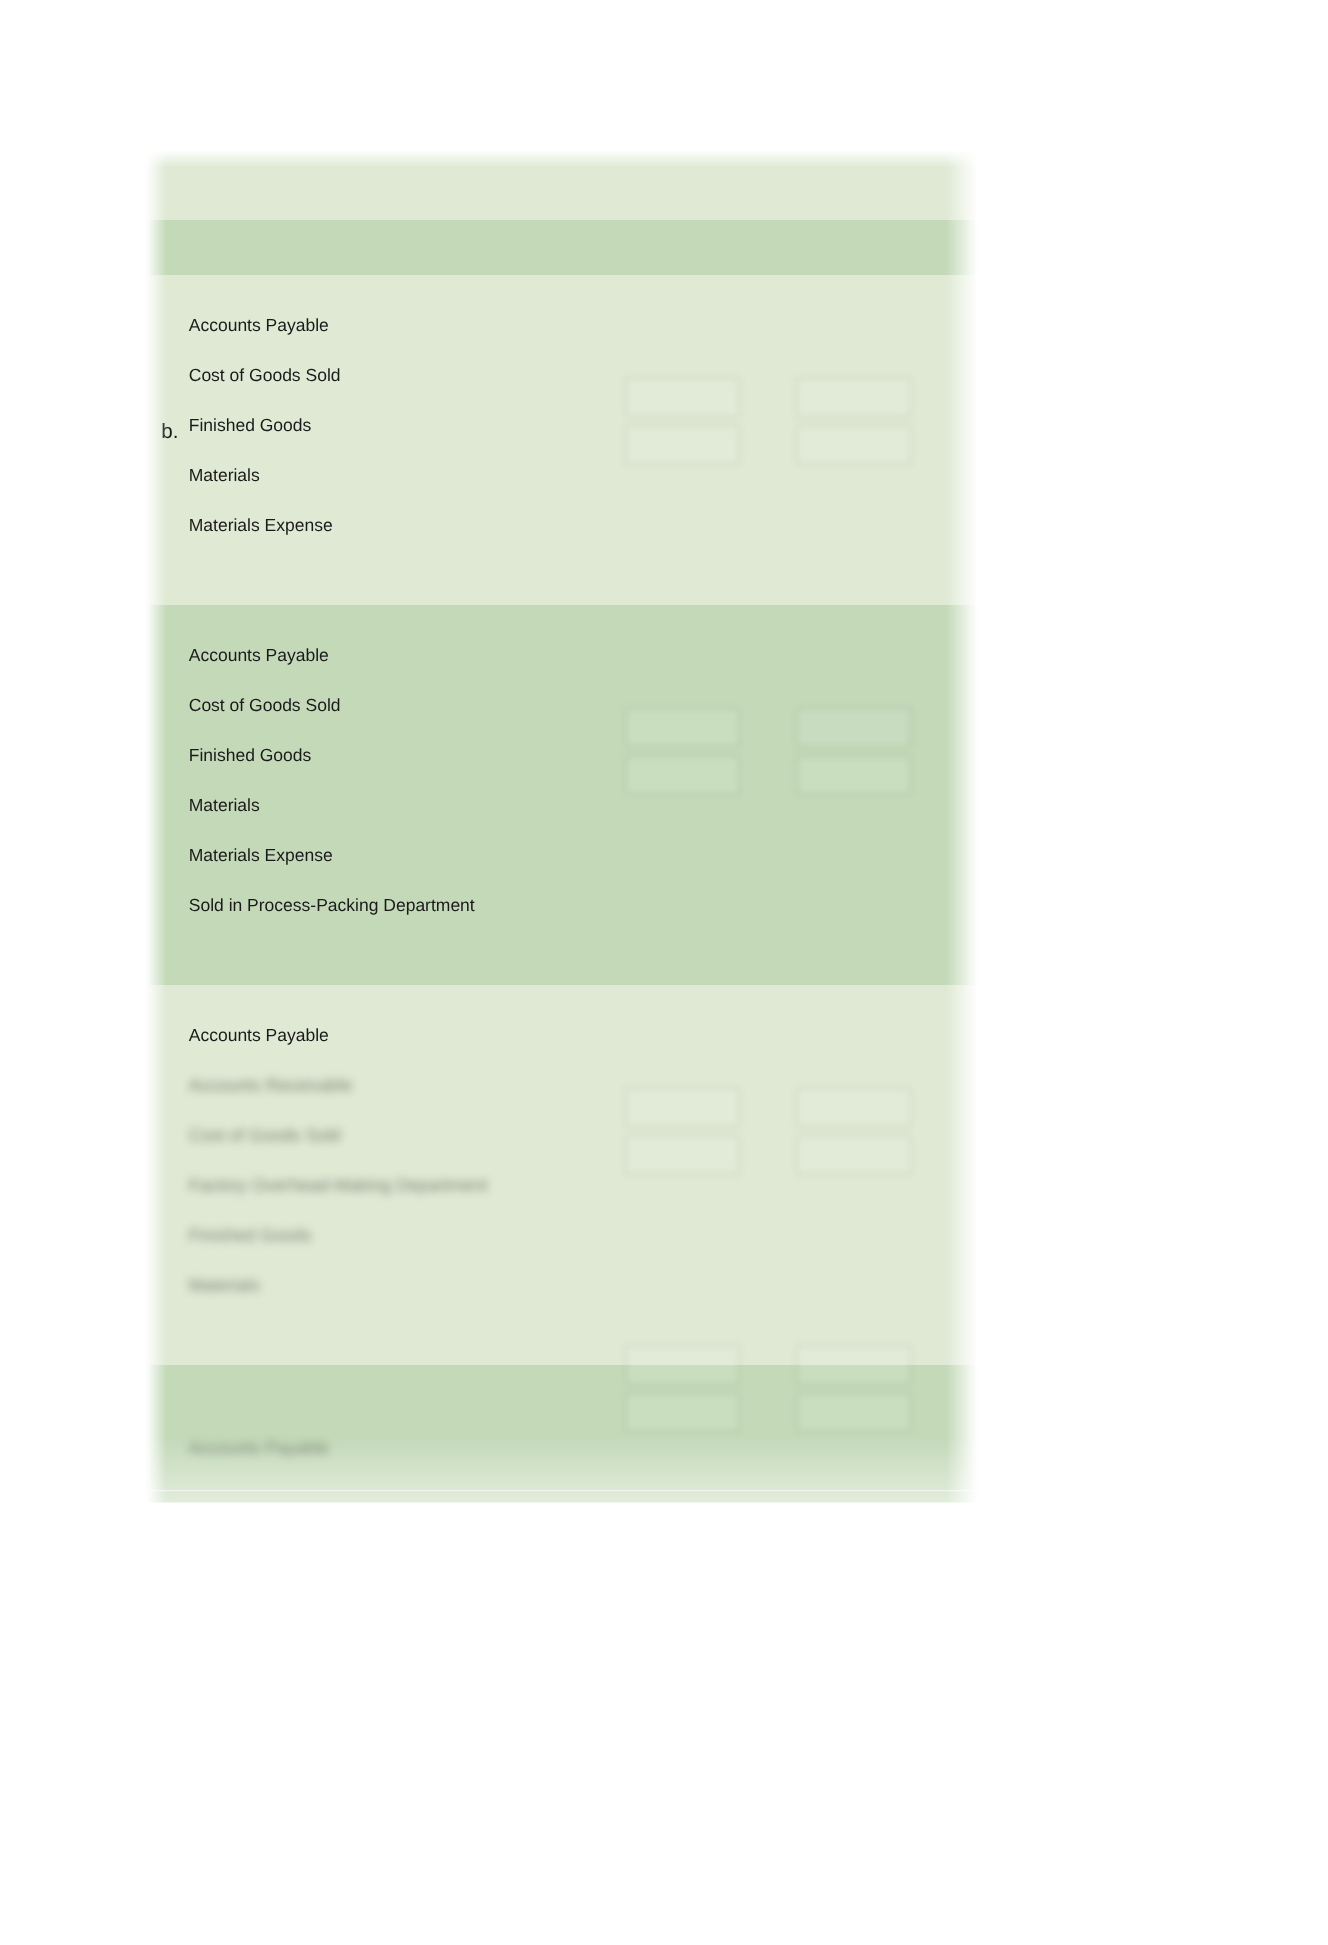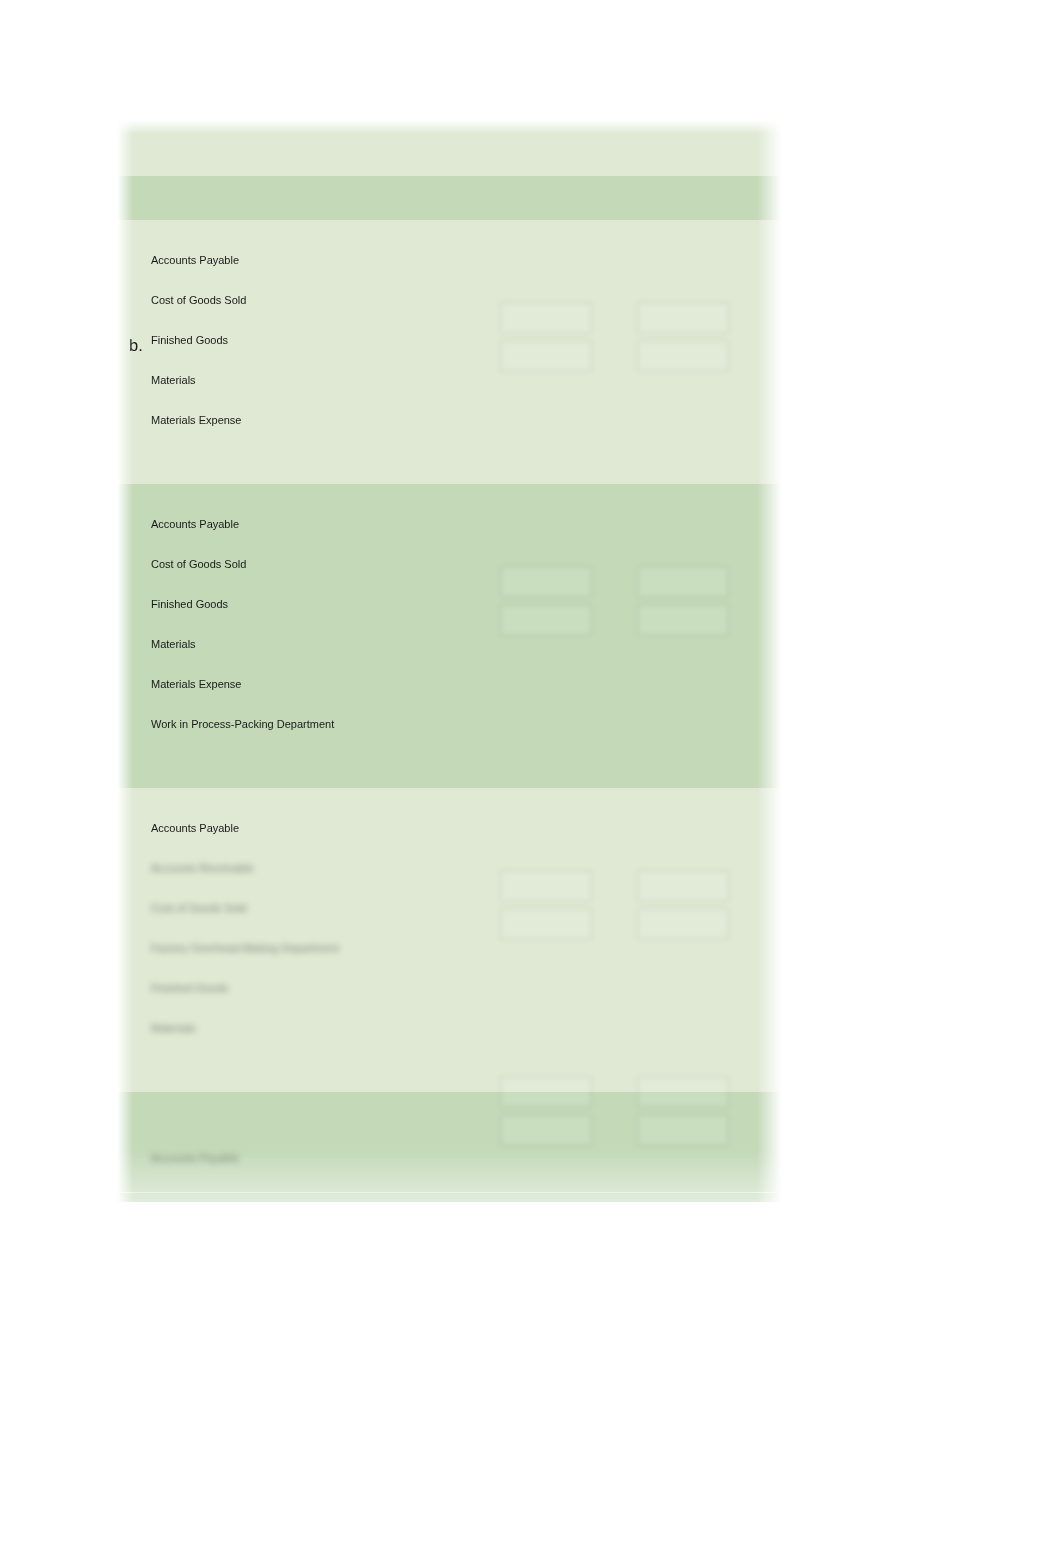--- a/index.html
+++ b/index.html
@@ -35,21 +35,21 @@
   .band{position:relative;width:100%;}
   .band.light{background:#dfe9d4;}
   .band.dark {background:#c3d9b8;}
   .sliver-bar{height:44px;background:#c3d9b8;}
 
   
   .opt-list{position:relative;padding:20px 0 14px 0;}
   .opt{
     height:40px;line-height:40px;
     padding-left:34px;
-    font-size:11px;
+    font-size:14px;
     color:#1a1a1a;
     white-space:nowrap;
   }
 
   
   .opt.blurred{
     color:rgba(40,48,36,.55);
     filter:blur(3.4px);
   }
   .opt.ghost{
@@ -129,21 +129,21 @@
   </div>
 
   <div class="band dark">
     <div class="opt-list">
 
       <div class="opt">Accounts Payable</div>
       <div class="opt">Cost of Goods Sold</div>
       <div class="opt">Finished Goods</div>
       <div class="opt">Materials</div>
       <div class="opt">Materials Expense</div>
-      <div class="opt">Work in Process-Packing Department</div>
+      <div class="opt">Sold in Process-Packing Department</div>
       <div class="opt ghost" style="height:30px;line-height:30px;">&nbsp;</div>
 
       <div class="amount-cols">
         <div class="col debit" style="top:82px;">
           <div class="cell"></div>
           <div class="cell"></div>
         </div>
         <div class="col credit" style="top:82px;">
           <div class="cell"></div>
           <div class="cell"></div>

